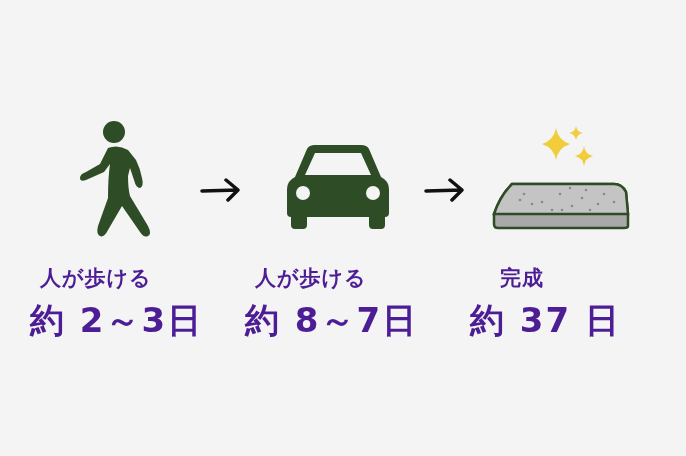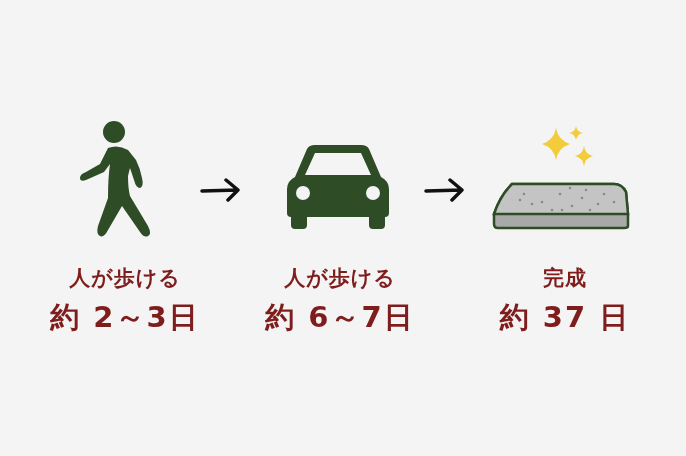--- a/index.html
+++ b/index.html
@@ -3,24 +3,24 @@
 <meta charset="utf-8">
 <style>
   html, body { margin:0; padding:0; }
   body {
     width:686px; height:456px; background:#f4f4f4; position:relative; overflow:hidden;
     font-family:"DejaVu Sans", sans-serif; color:#2e4d26;
   }
   .icon { position:absolute; }
   .arrow { position:absolute; }
   .label {
-    position:absolute; text-align:center; font-weight:bold; color:#7f1d1d; white-space:nowrap;
+    position:absolute; text-align:left; font-weight:bold; color:#4c1d95; white-space:nowrap;
   }
   .stage-title { font-size:21px; letter-spacing:1px; }
-  .stage-dur { font-size:29px; letter-spacing:2px; }
+  .stage-dur { font-size:34px; letter-spacing:2px; }
 </style>
 </head>
 <body>
 
 <div>
   <svg class="icon" style="left:78px;top:118px" width="84" height="126" viewBox="0 0 84 126">
     <circle cx="36" cy="14" r="11" fill="#2e4d26"></circle>
     <path d="M30 30 Q40 26 50 32 L58 42 Q62 50 64 60 Q66 68 62 70 Q58 70 56 62 L52 50 L50 58 Q50 70 52 78 L70 108 Q74 116 70 118 Q66 120 62 114 L44 88 L30 112 Q26 120 22 118 Q18 116 20 108 L30 80 Q30 60 32 46 L26 54 L8 62 Q2 64 2 60 Q2 56 8 54 L22 46 Z" fill="#2e4d26"></path>
   </svg>
   <div class="label stage-title" style="left:40px;top:264px;width:170px">人が歩ける</div>
@@ -32,21 +32,21 @@
 </svg>
 
 <div>
   <svg class="icon" style="left:285px;top:143px" width="106" height="88" viewBox="0 0 106 88">
     <path d="M22 6 Q24 2 30 2 L76 2 Q82 2 84 6 L96 34 Q104 38 104 46 L104 70 Q104 74 100 74 L100 82 Q100 86 96 86 L88 86 Q84 86 84 82 L84 74 L22 74 L22 82 Q22 86 18 86 L10 86 Q6 86 6 82 L6 74 Q2 74 2 70 L2 46 Q2 38 10 34 Z" fill="#2e4d26"></path>
     <path d="M30 10 L76 10 L86 32 L20 32 Z" fill="#f4f4f4"></path>
     <circle cx="18" cy="50" r="7" fill="#f4f4f4"></circle>
     <circle cx="88" cy="50" r="7" fill="#f4f4f4"></circle>
   </svg>
   <div class="label stage-title" style="left:255px;top:264px;width:170px">人が歩ける</div>
-  <div class="label stage-dur" style="left:245px;top:298px;width:190px">約 6～7日</div>
+  <div class="label stage-dur" style="left:245px;top:298px;width:190px">約 8～7日</div>
 </div>
 
 <svg class="arrow" style="left:424px;top:178px" width="42" height="24" viewBox="0 0 42 24">
   <path d="M2 13 L38 12 M26 2 L38 12 L28 22" stroke="#111" stroke-width="3.5" fill="none" stroke-linecap="round" stroke-linejoin="round"></path>
 </svg>
 
 <div>
   <svg class="icon" style="left:538px;top:124px" width="60" height="50" viewBox="0 0 60 50">
     <path d="M18 4 Q20 16 32 20 Q20 24 18 36 Q16 24 4 20 Q16 16 18 4 Z" fill="#f2cc3a"></path>
     <path d="M38 2 Q39 8 45 9 Q39 10 38 16 Q37 10 31 9 Q37 8 38 2 Z" fill="#f2cc3a"></path>
@@ -66,15 +66,15 @@
         <circle cx="62" cy="30" r="1.3"></circle>
         <circle cx="82" cy="26" r="1.3"></circle>
       <circle cx="100" cy="30" r="1.3"></circle>
         <circle cx="124" cy="22" r="1.3"></circle>
         <circle cx="30" cy="20" r="1.3"></circle>
       <circle cx="108" cy="24" r="1.3"></circle>
         <circle cx="72" cy="30" r="1.3"></circle>
         <circle cx="96" cy="10" r="1.3"></circle>
     </g>
   </svg>
-  <div class="label stage-title" style="left:480px;top:264px;width:170px">完成</div>
+  <div class="label stage-title" style="left:500px;top:264px;width:170px">完成</div>
   <div class="label stage-dur" style="left:470px;top:298px;width:190px">約 37 日</div>
 </div>
 
 </body></html>

